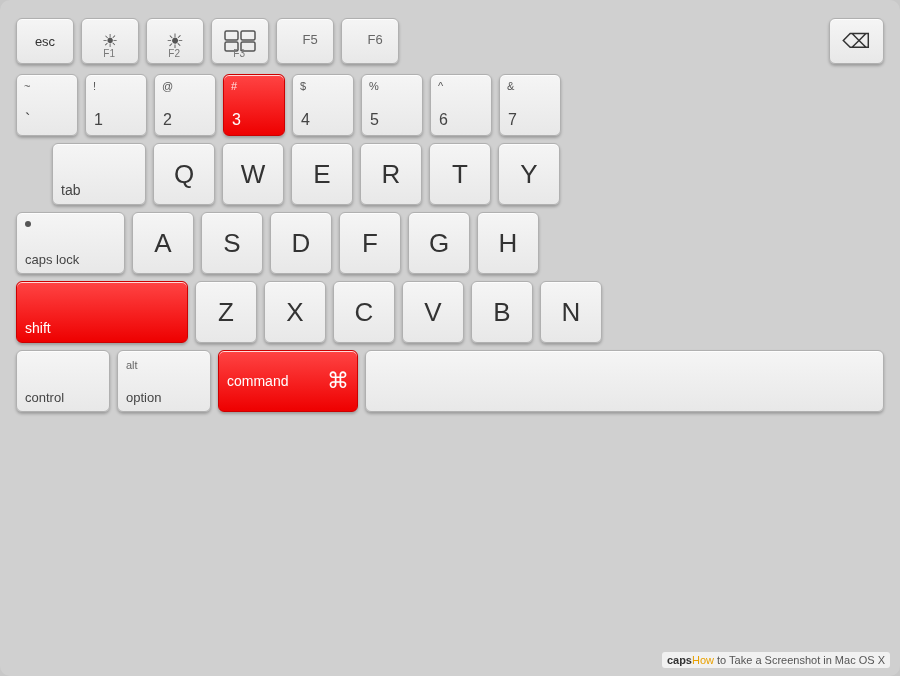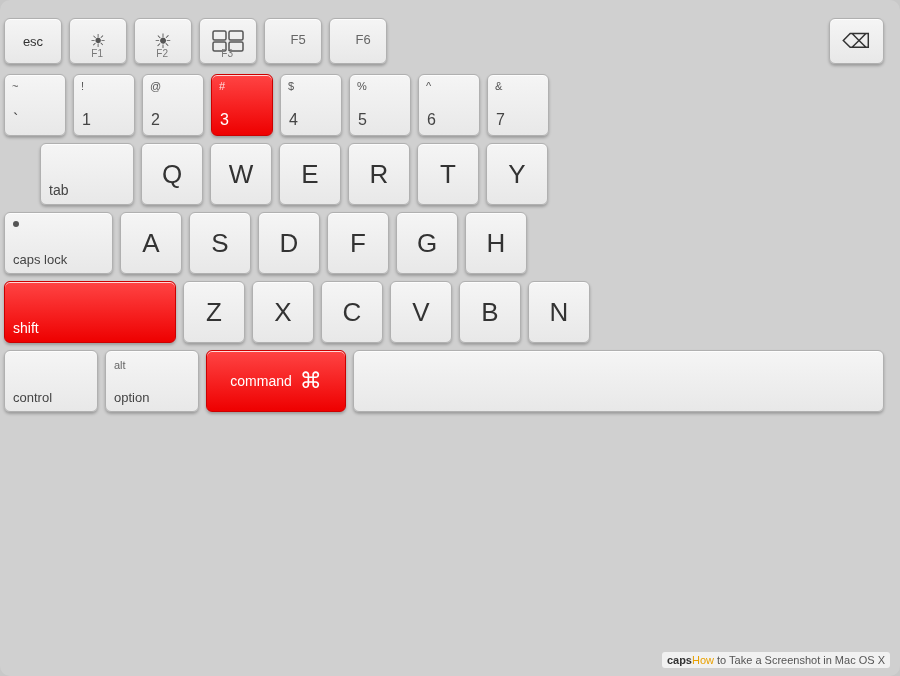--- a/index.html
+++ b/index.html
@@ -7,21 +7,21 @@
       width: 900px;
       height: 676px;
       background: #c8c8c8;
       font-family: 'Helvetica Neue', Arial, sans-serif;
       overflow: hidden;
       position: relative;
     }
 
     .keyboard {
       background: #d0d0d0;
-      padding: 18px 16px 20px 4px;
+      padding: 18px 16px 20px 16px;
       border-radius: 10px;
       width: 900px;
       height: 676px;
       position: relative;
     }
 
     .key-row {
       display: flex;
       gap: 7px;
       margin-bottom: 7px;
@@ -254,21 +254,21 @@
   </div>
 
   <div class="key-row">
     <div class="key key-control" style="justify-content:flex-end;">
       <span style="font-size:13px; color:#444;">control</span>
     </div>
     <div class="key key-option" style="justify-content:flex-end; align-items:flex-start;">
       <span style="font-size:11px; color:#666; position:absolute; top:8px; left:8px;">alt</span>
       <span style="font-size:13px; color:#444;">option</span>
     </div>
-    <div class="key key-command red" style="flex-direction:row; align-items:center; justify-content:center; gap:8px;">
+    <div class="key key-command red" style="flex-direction:row; align-items:center; justify-content:space-between; gap:8px;">
       <span style="font-size:14px; color:#fff;">command</span>
       <span style="font-size:22px; color:#fff; font-weight:300;">⌘</span>
     </div>
 
     <div style="flex:1;">
       <div class="key" style="width:100%; height:62px; background: linear-gradient(180deg,#f5f5f5,#e8e8e8);"></div>
     </div>
   </div>
 
   <div class="wikihow-badge">

